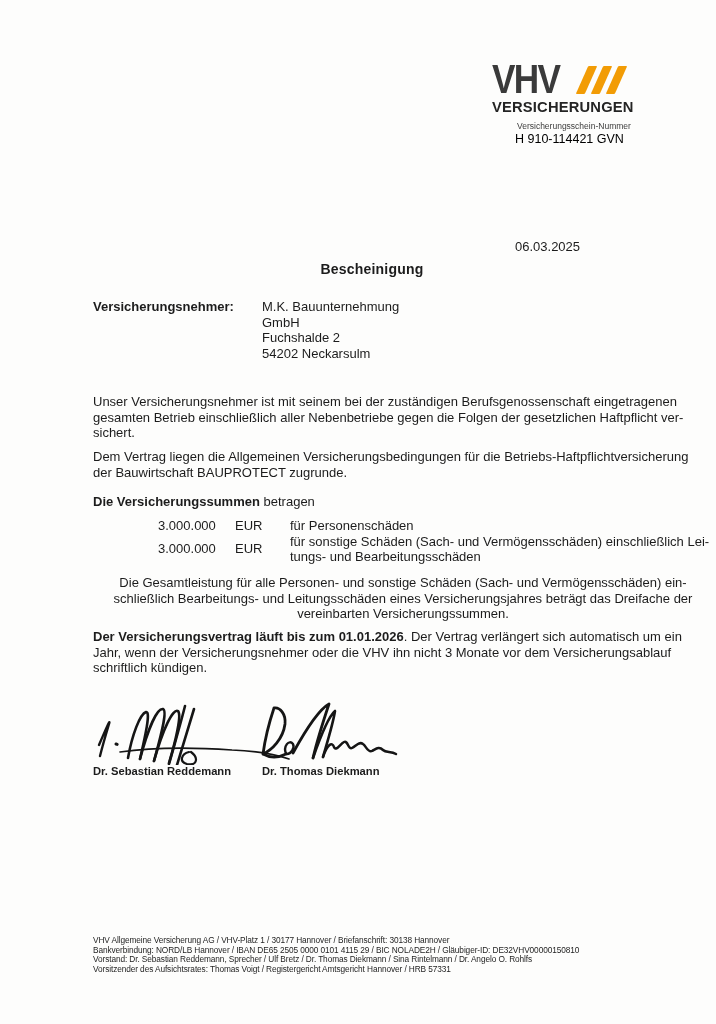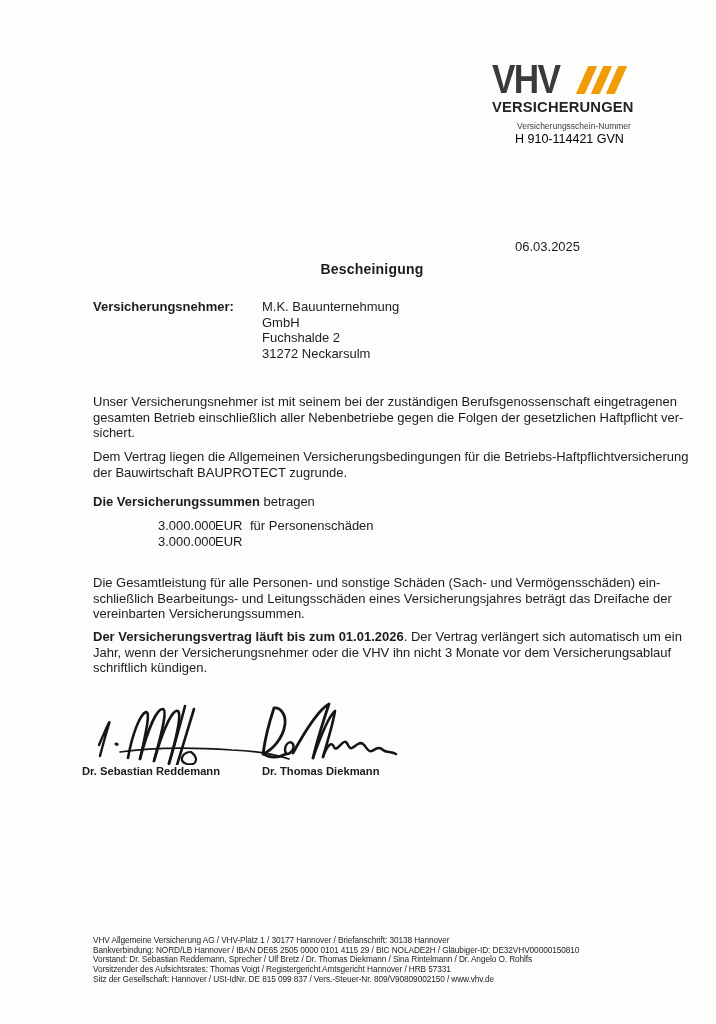--- a/index.html
+++ b/index.html
@@ -36,35 +36,35 @@
   }
   
   .body-text { font-size:13px; line-height:15.5px; color:#1c1c1c; }
   .ph-label { position:absolute; left:93px; top:299px; font-weight:bold; }
   .ph-address { position:absolute; left:262px; top:299px; }
   .para { position:absolute; left:93px; width:620px; white-space:pre-line; }
   .p1 { top:394px; }
   .p2 { top:449px; }
   .sums-label { top:494px; }
   .sums { position:absolute; left:93px; top:518px; width:620px; }
-  .sum-row { display:flex; align-items:center; padding-left:65px; }
+  .sum-row { display:flex; align-items:center; padding-left:65px;gap:20px; }
   .sum-amount { width:47px; text-align:right; flex:0 0 auto; }
   .sum-currency { width:28px; margin-left:10px; flex:0 0 auto; }
   .sum-desc { margin-left:7px; white-space:pre-line; }
-  .p3 { top:575px; }
+  .p3 { top:575px;text-align:center; }
   .p4 { top:629px; }
   .company-line { top:683px; }
   .bold { font-weight:bold; }
   
   .sig { position:absolute; }
   .sig-1 { left:92px; top:701px; }
   .sig-2 { left:256px; top:701px; }
   .sig path { fill:none; stroke:#151515; stroke-linecap:round; stroke-linejoin:round; }
   .signer-name { position:absolute; top:765px; font-size:11.2px; font-weight:bold; }
-  .signer-1 { left:82px; }
+  .signer-1 { left:93px; }
   .signer-2 { left:262px; }
   
   .footer {
     position:absolute; left:93px; top:936px; width:560px;
     font-size:8.3px; line-height:9.7px; color:#242424; letter-spacing:-0.1px;
   }
   .footer div { white-space:nowrap; }
 </style>
 </head>
 <body>
@@ -86,40 +86,42 @@
   <div class="policy-number">H 910-114421 GVN</div>
 
   <div class="doc-date body-text">06.03.2025</div>
   <div class="doc-title">Bescheinigung</div>
 
   <div class="ph-label body-text">Versicherungsnehmer:</div>
   <div class="ph-address body-text">
     <div>M.K. Bauunternehmung</div>
     <div>GmbH</div>
     <div>Fuchshalde 2</div>
-    <div>31272 Neckarsulm</div>
+    <div>54202 Neckarsulm</div>
   </div>
 
   <div class="para body-text p1">Unser Versicherungsnehmer ist mit seinem bei der zuständigen Berufsgenossenschaft eingetragenen
 gesamten Betrieb einschließlich aller Nebenbetriebe gegen die Folgen der gesetzlichen Haftpflicht ver-
 sichert.</div>
   <div class="para body-text sums-label"><span class="bold">Die Versicherungssummen</span><span> betragen</span></div>
 
   <div class="para body-text p2">Dem Vertrag liegen die Allgemeinen Versicherungsbedingungen für die Betriebs-Haftpflichtversicherung
 der Bauwirtschaft BAUPROTECT zugrunde.</div>
 
   <div class="sums body-text">
     <div class="sum-row">
       <span class="sum-amount">3.000.000</span>
       <span class="sum-currency">EUR</span>
       <span class="sum-desc">für Personenschäden</span>
     </div>
     <div class="sum-row">
       <span class="sum-amount">3.000.000</span>
       <span class="sum-currency">EUR</span>
+      <span class="sum-desc">für sonstige Schäden (Sach- und Vermögensschäden) einschließlich Lei-
+tungs- und Bearbeitungsschäden</span>
     </div>
   </div>
 
   <div class="para body-text p3">Die Gesamtleistung für alle Personen- und sonstige Schäden (Sach- und Vermögensschäden) ein-
 schließlich Bearbeitungs- und Leitungsschäden eines Versicherungsjahres beträgt das Dreifache der
 vereinbarten Versicherungssummen.</div>
 
   <div class="para body-text p4"><span class="bold">Der Versicherungsvertrag läuft bis zum 01.01.2026</span><span>. Der Vertrag verlängert sich automatisch um ein
 Jahr, wenn der Versicherungsnehmer oder die VHV ihn nicht 3 Monate vor dem Versicherungsablauf
 schriftlich kündigen.</span></div>
@@ -146,16 +148,15 @@
   </svg>
 
   <div class="signer-name signer-1">Dr. Sebastian Reddemann</div>
   <div class="signer-name signer-2">Dr. Thomas Diekmann</div>
 
   <div class="footer">
     <div>VHV Allgemeine Versicherung AG / VHV-Platz 1 / 30177 Hannover / Briefanschrift: 30138 Hannover</div>
     <div>Bankverbindung: NORD/LB Hannover / IBAN DE65 2505 0000 0101 4115 29 / BIC NOLADE2H / Gläubiger-ID: DE32VHV00000150810</div>
     <div>Vorstand: Dr. Sebastian Reddemann, Sprecher / Ulf Bretz / Dr. Thomas Diekmann / Sina Rintelmann / Dr. Angelo O. Rohlfs</div>
     <div>Vorsitzender des Aufsichtsrates: Thomas Voigt / Registergericht Amtsgericht Hannover / HRB 57331</div>
-    <div>Sitz der Gesellschaft: Hannover / USt-IdNr. DE 815 099 837 / Vers.-Steuer-Nr. 809/V90809002150 / www.vhv.de</div>
   </div>
 
 </div>
 
 </body></html>

